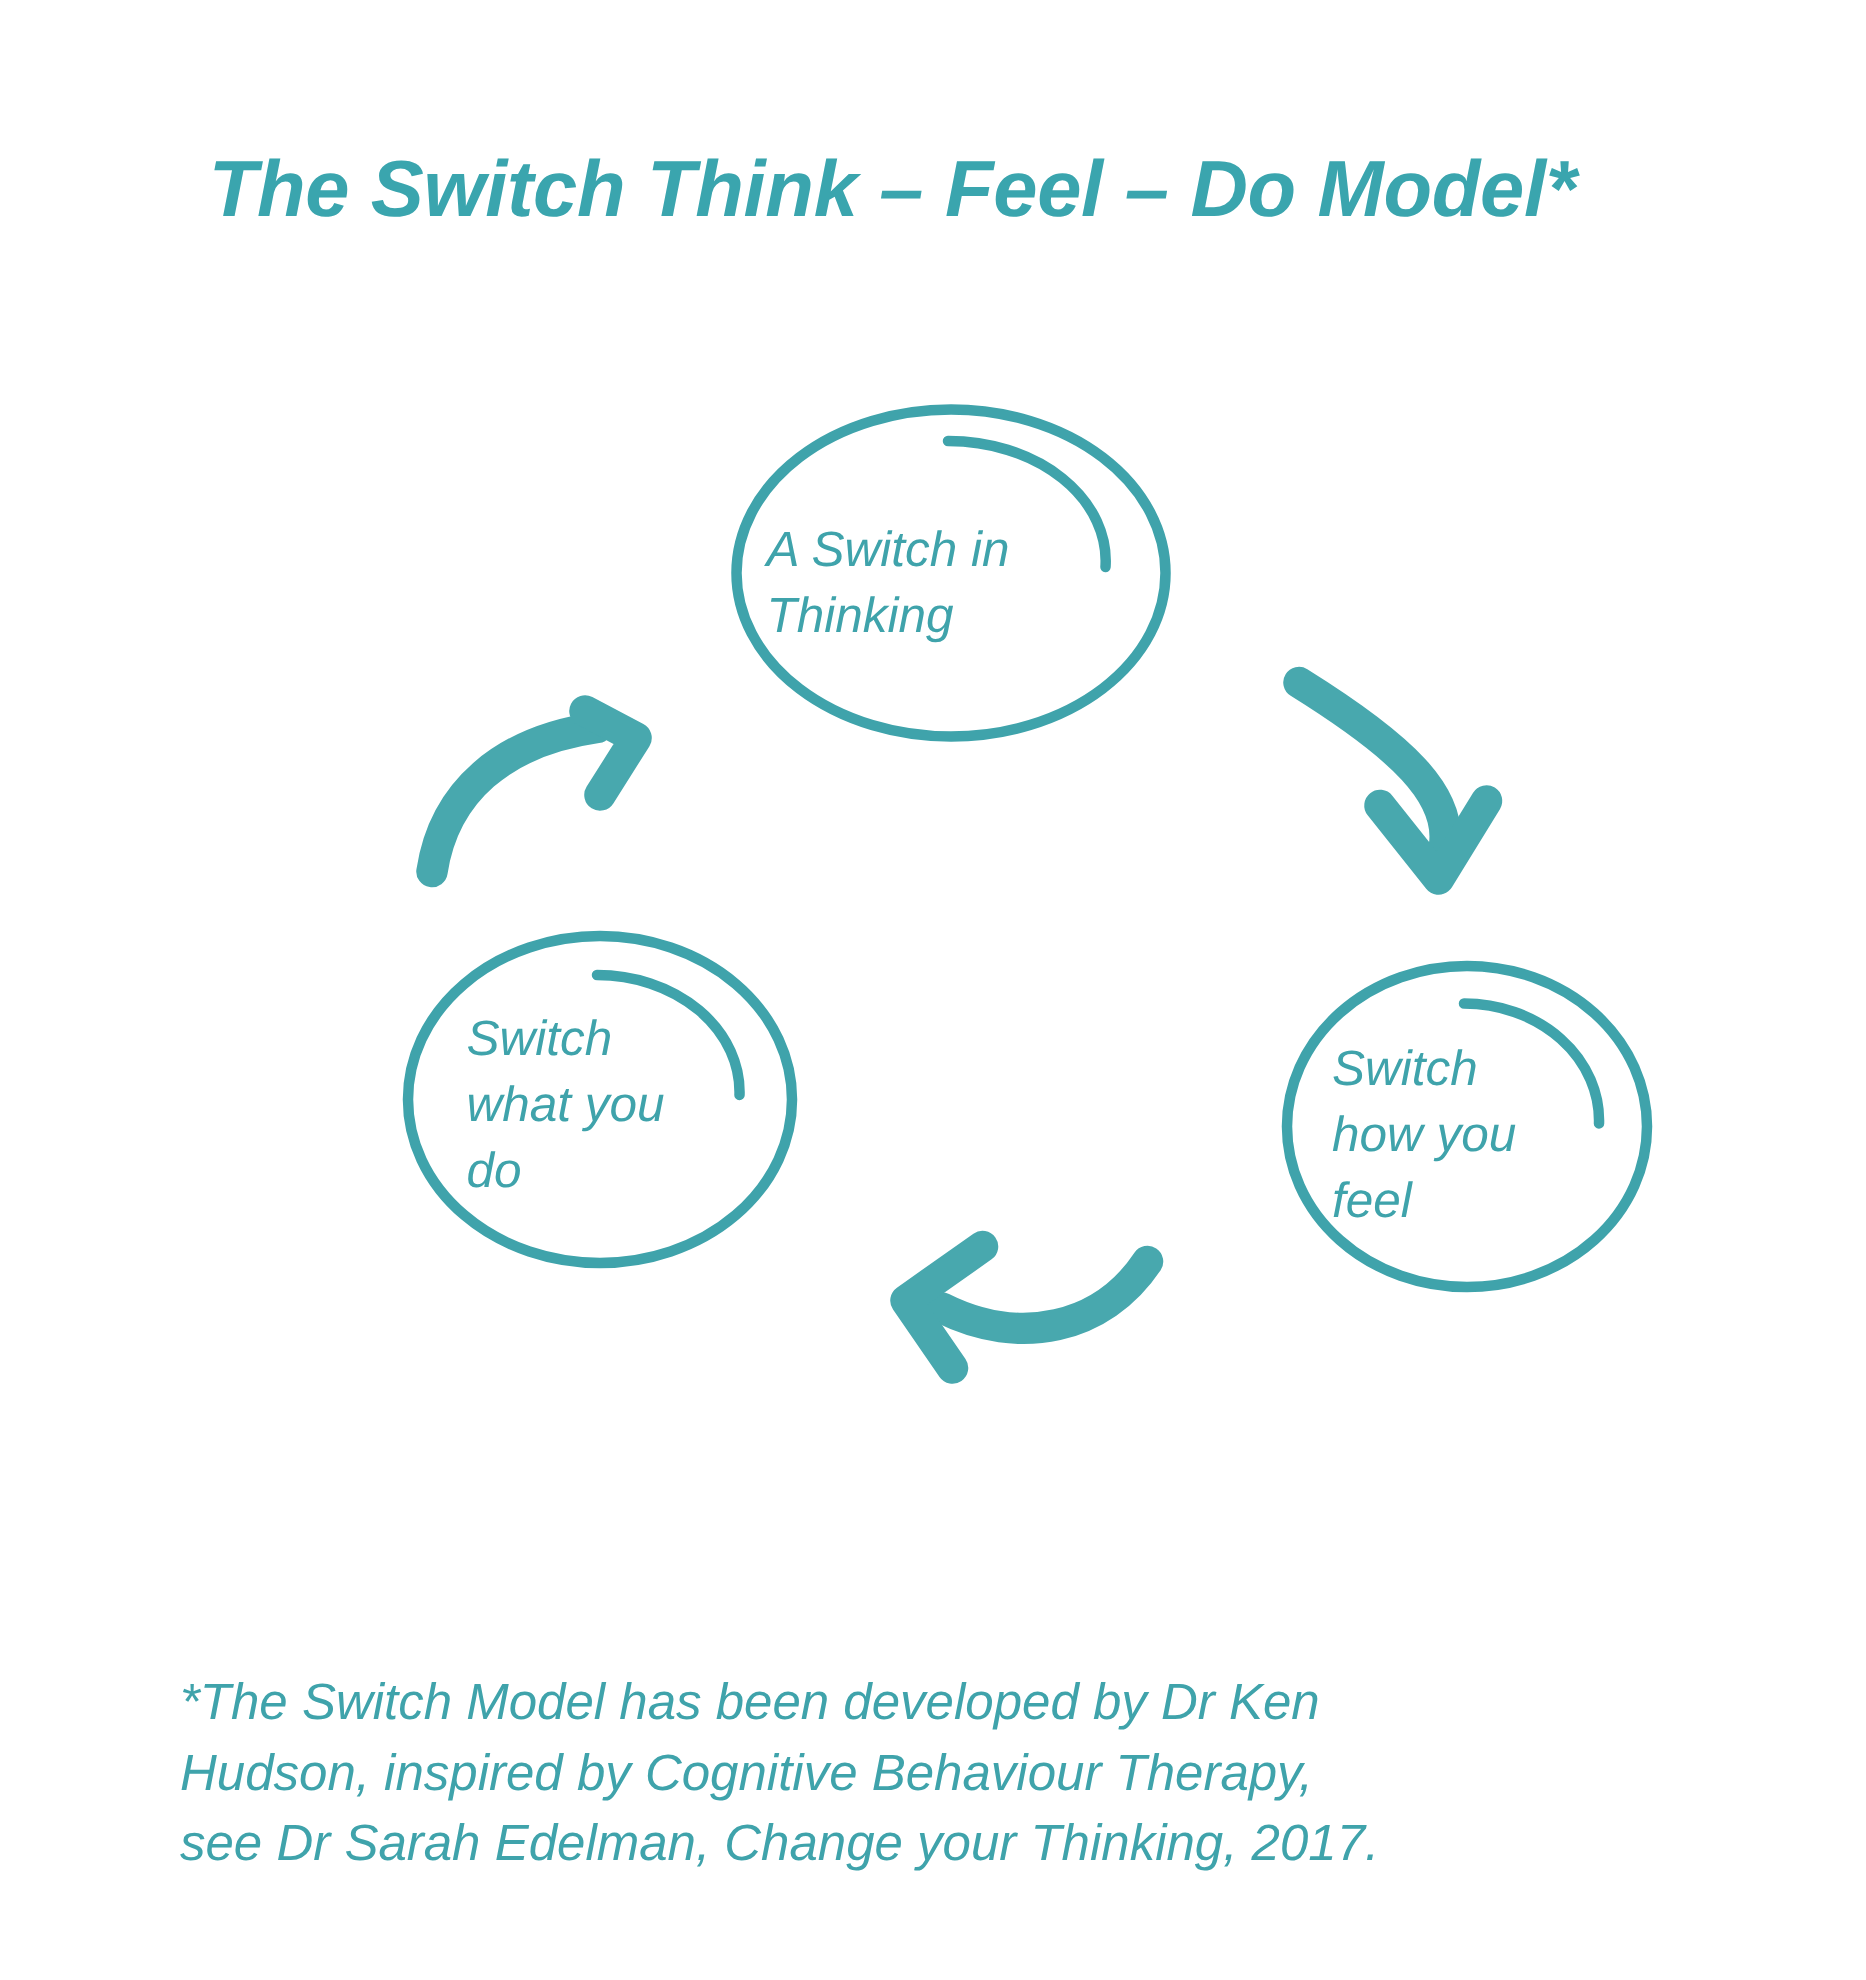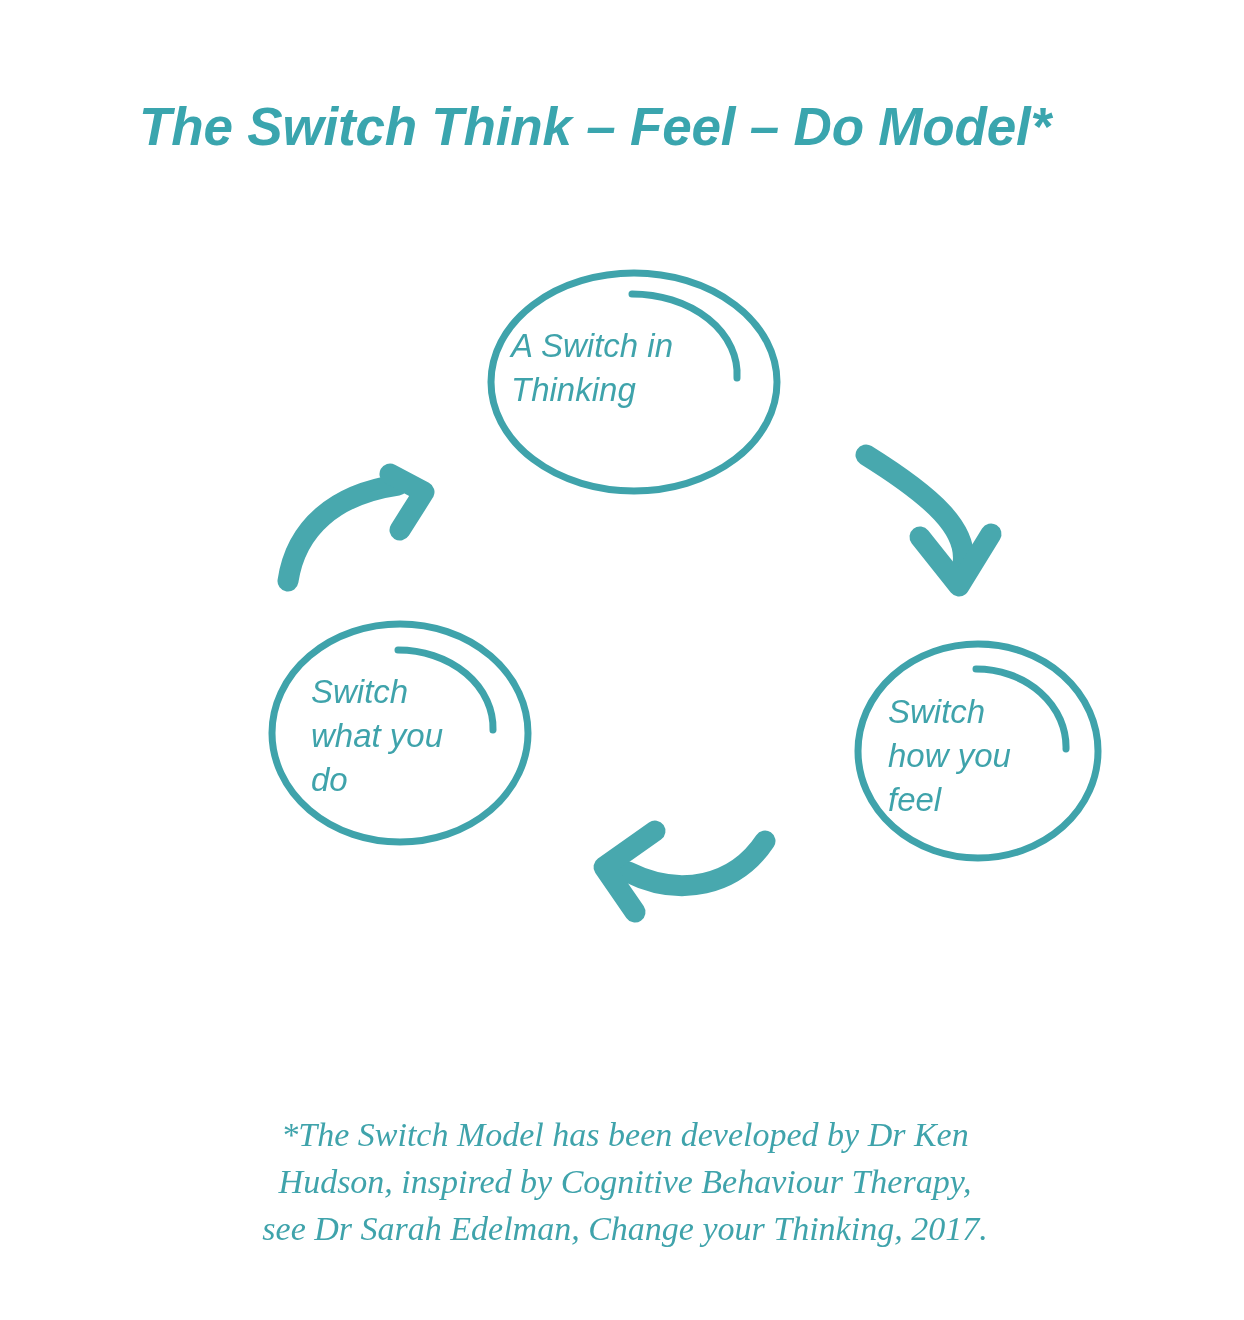--- a/index.html
+++ b/index.html
@@ -54,37 +54,36 @@
   .node-label {
     position: absolute;
     font-family: "Liberation Sans", sans-serif;
     font-style: italic;
     font-weight: normal;
     font-size: 33px;
     line-height: 1.33;
     color: #3fa3ab;
     white-space: pre-line;
   }
-  .node-think  { left: 511px; top: 324px; width: 230px; }
+  .node-think  { left: 511px; top: 344px; width: 230px; }
   .node-feel   { left: 888px; top: 690px; width: 200px; }
   .node-do     { left: 311px; top: 670px; width: 210px; }
 
   
   .footnote {
     position: absolute;
     left: 120px;
     top: 1112px;
     width: 1010px;
-    font-family: Liberation Serif, serif;
+    font-family: Liberation Sans, sans-serif;
     font-style: italic;
     font-size: 34px;
     line-height: 1.38;
     color: #3fa3ab;
     white-space: pre-line;
-    text-align: center;
   }
 </style>
 </head>
 <body>
 
 <div id="stage">
 
   <div class="title">The Switch Think – Feel – Do Model*</div>
 
   <svg class="diagram-svg" viewBox="0 0 1244 1320">

